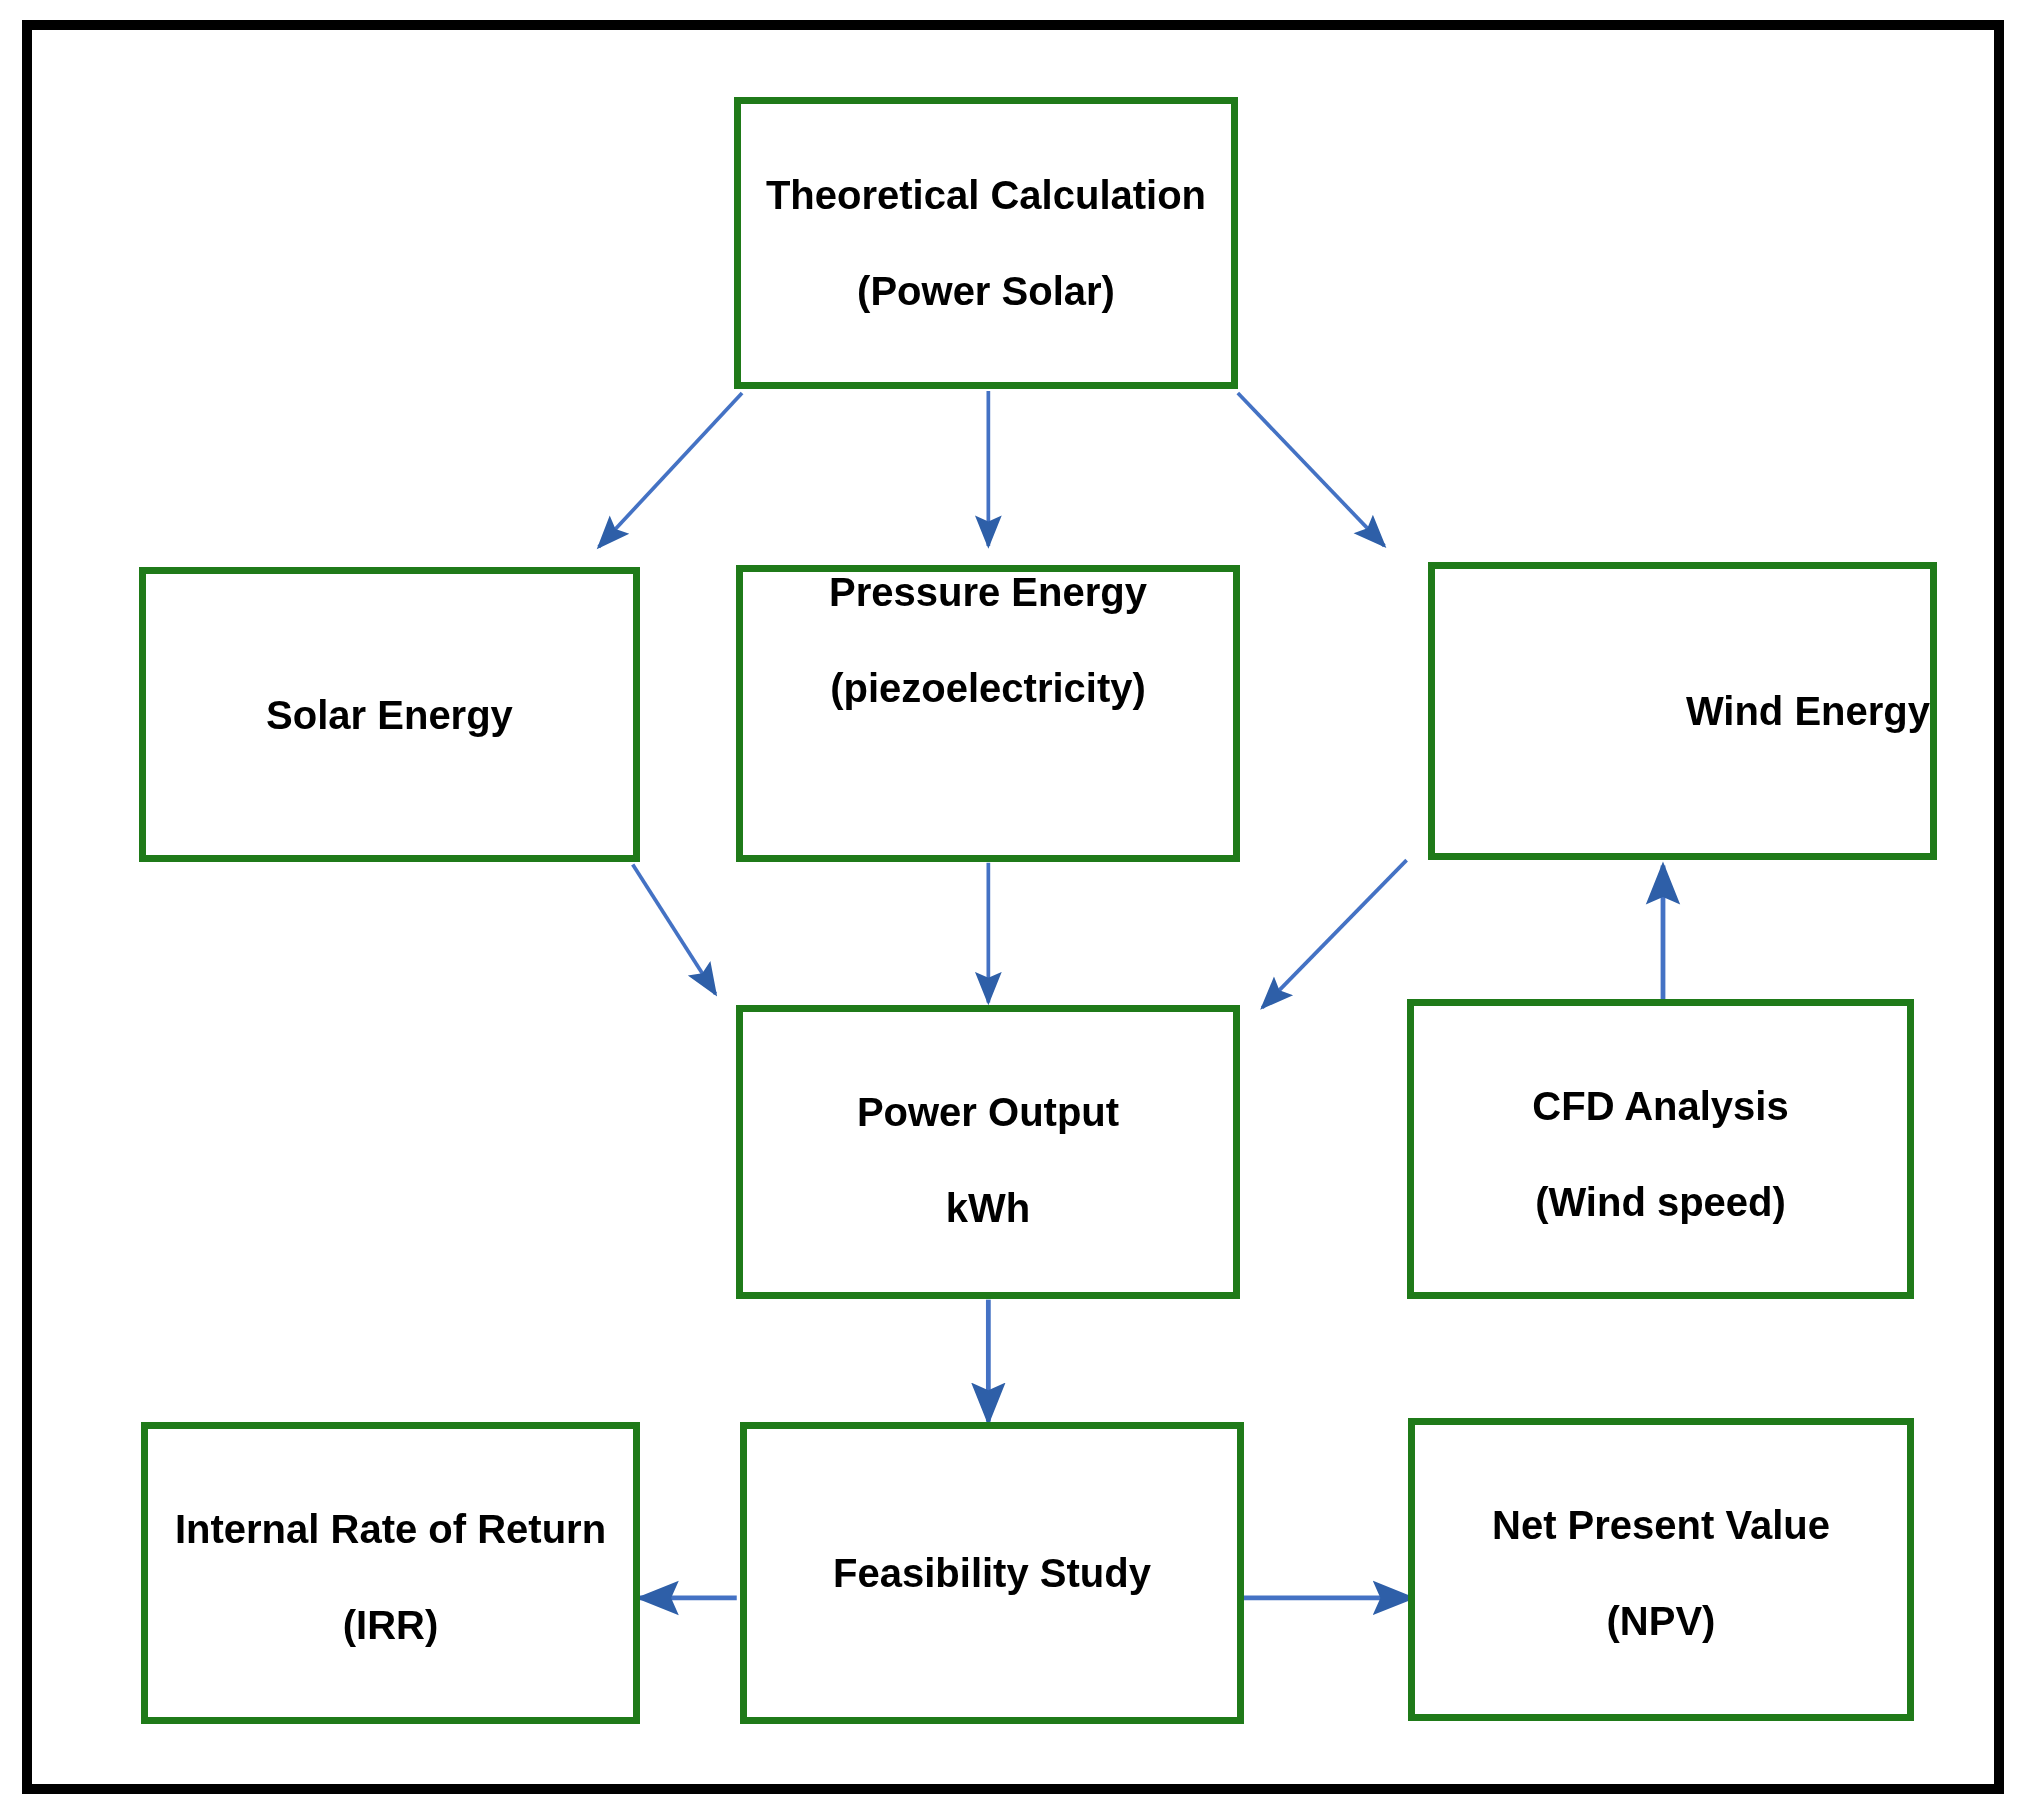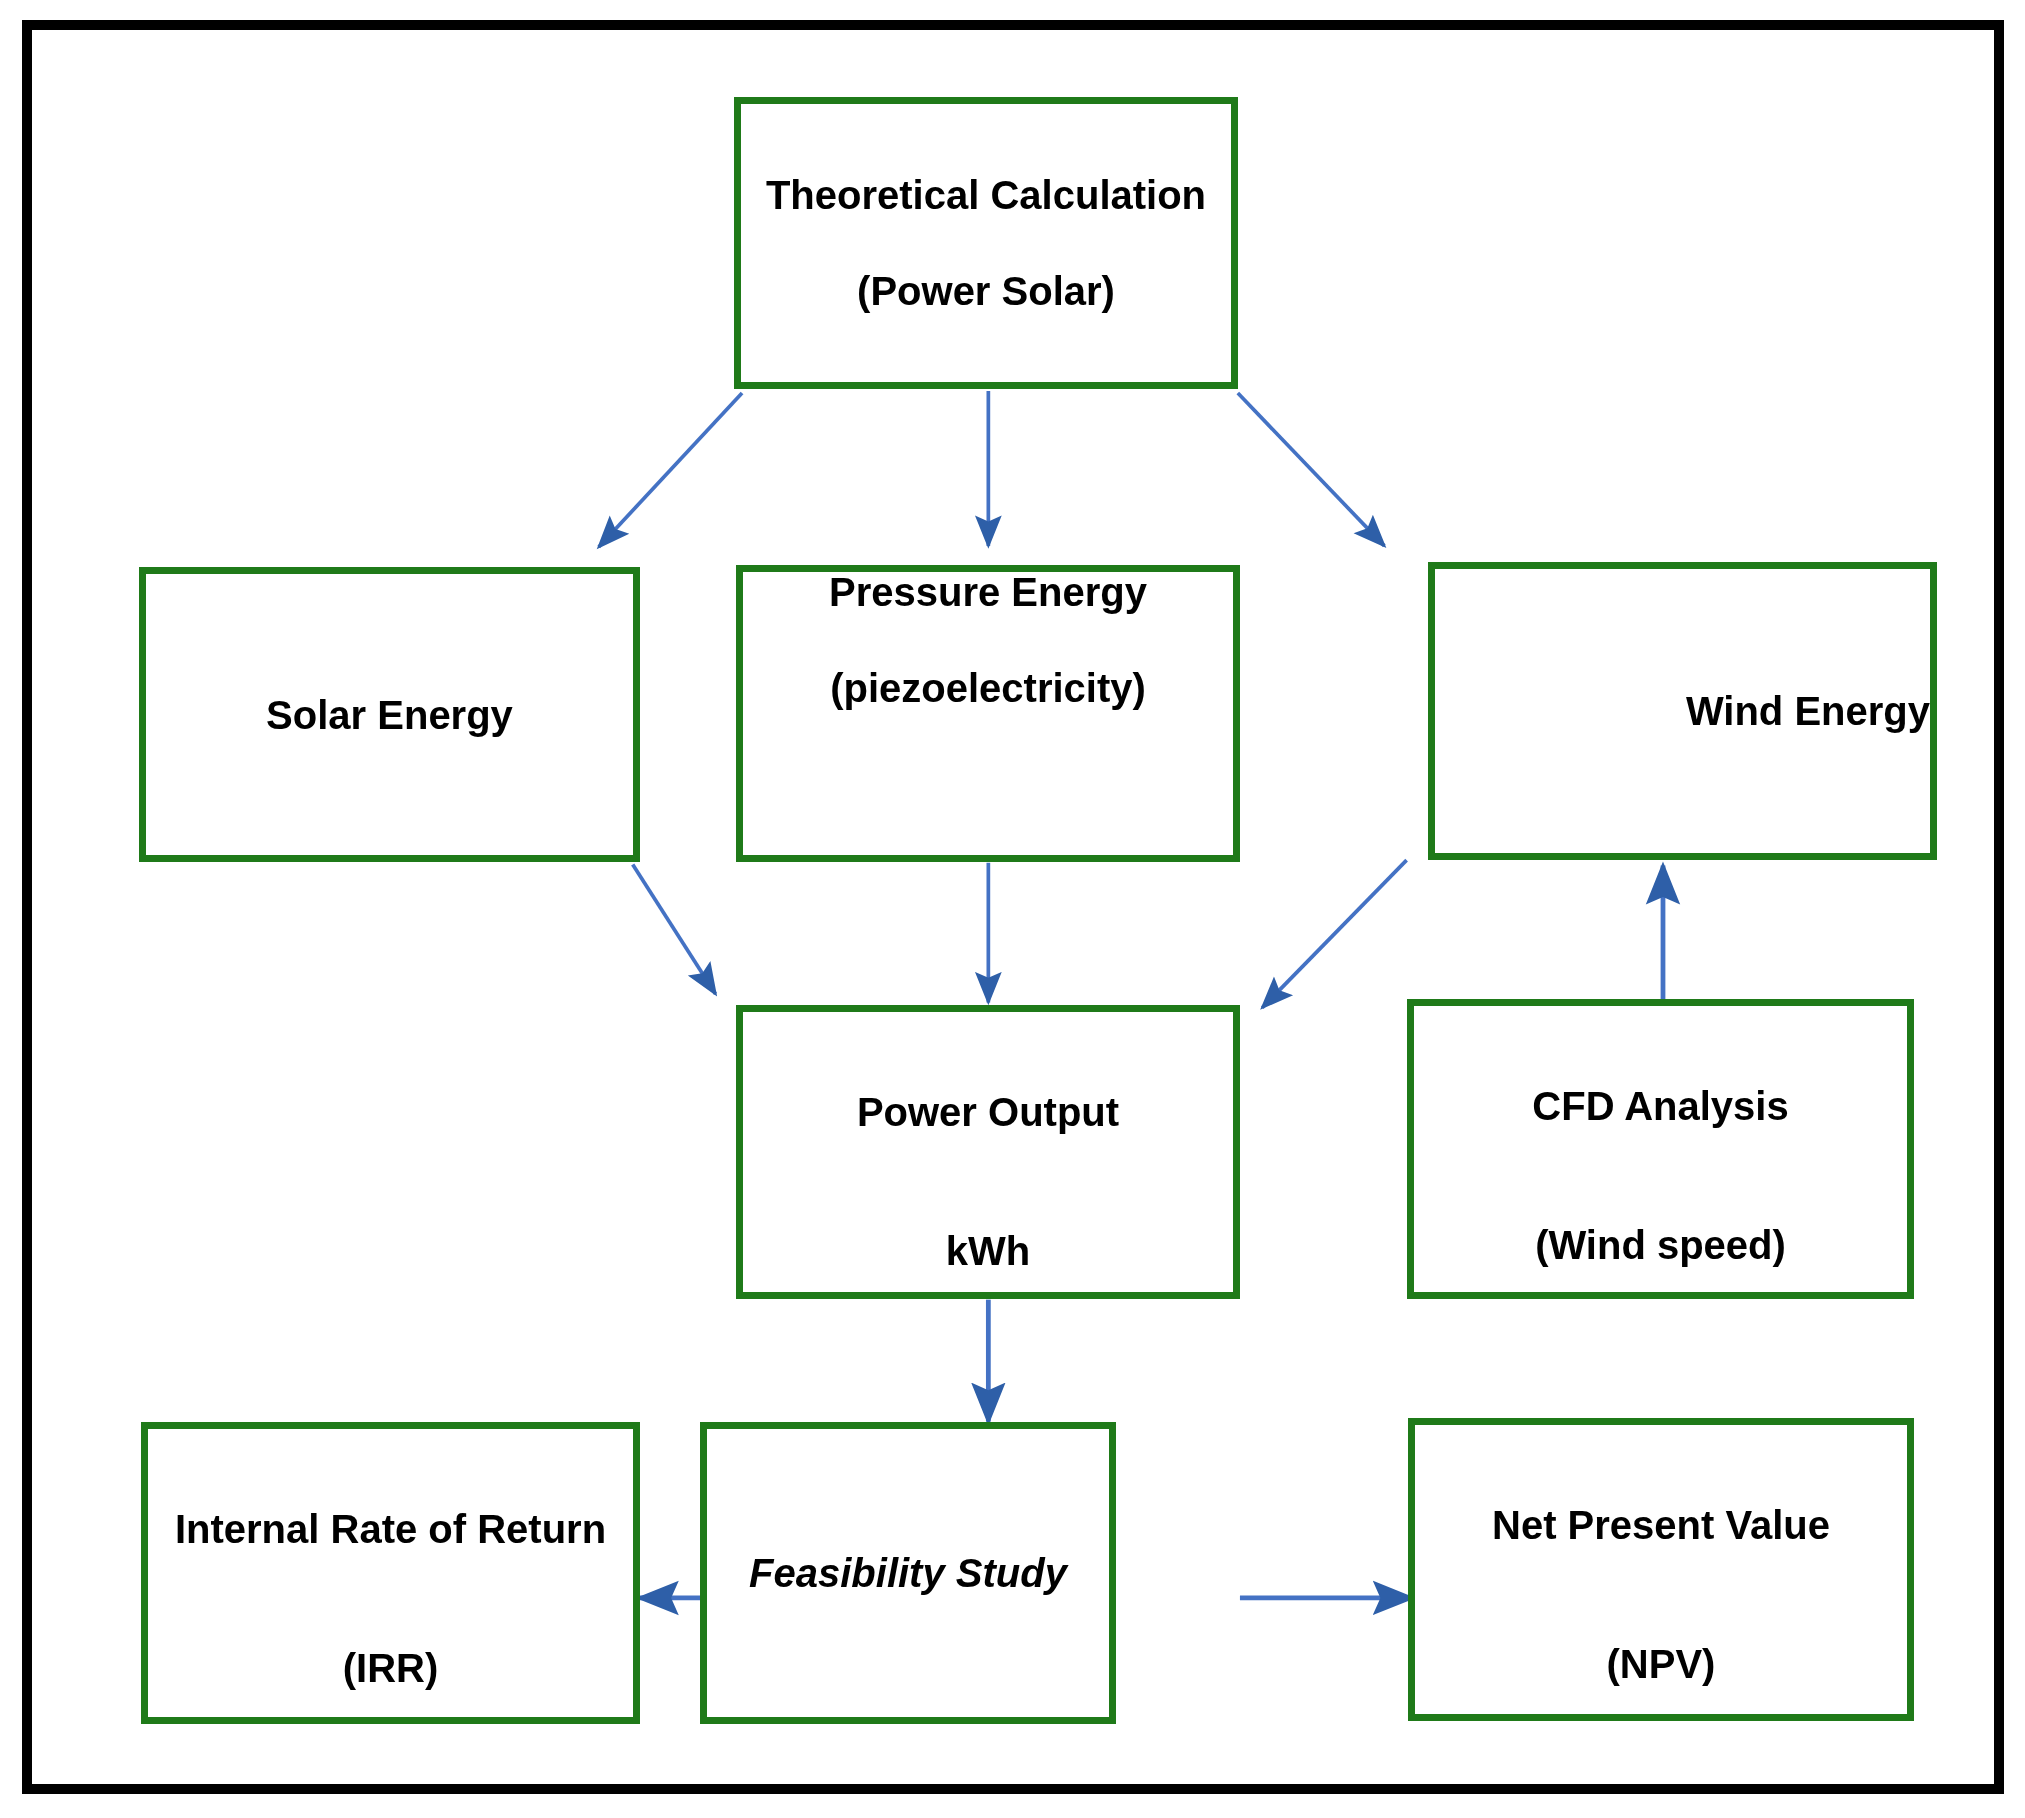--- a/index.html
+++ b/index.html
@@ -50,21 +50,21 @@
     line-height: 1.0;
     text-align: center;
   }
   .node .line {
     display: block;
     white-space: nowrap;
   }
   
   .vc { justify-content: center; }
   .pad-top-1 { }
-  .pad-top-2 { padding-top: 80px; gap: 43px; }
+  .pad-top-2 { padding-top: 80px; }
   .gap-1 .line + .line { margin-top: 56px; }
   .gap-2 .line + .line { margin-top: 56px; }
 </style>
 </head>
 <body>
 
 <div id="canvas">
 
   <div id="outer-frame"></div>
 
@@ -142,21 +142,21 @@
   <div class="node pad-top-2 gap-2" style="left:1407px; top:999px; width:507px; height:300px;">
     <div class="line">CFD Analysis</div>
     <div class="line">(Wind speed)</div>
   </div>
 
   <div class="node pad-top-2 gap-2" style="left:141px; top:1422px; width:499px; height:302px;">
     <div class="line">Internal Rate of Return</div>
     <div class="line">(IRR)</div>
   </div>
 
-  <div class="node vc" style="left:700px; top:1422px; width:416px; height:302px;font-style:italic;">
+  <div class="node vc" style="left:740px; top:1422px; width:504px; height:302px;">
     <div class="line">Feasibility Study</div>
   </div>
 
   <div class="node pad-top-2 gap-2" style="left:1408px; top:1418px; width:506px; height:303px;align-items:center;">
     <div class="line">Net Present Value</div>
     <div class="line">(NPV)</div>
   </div>
 
 </div>
 

